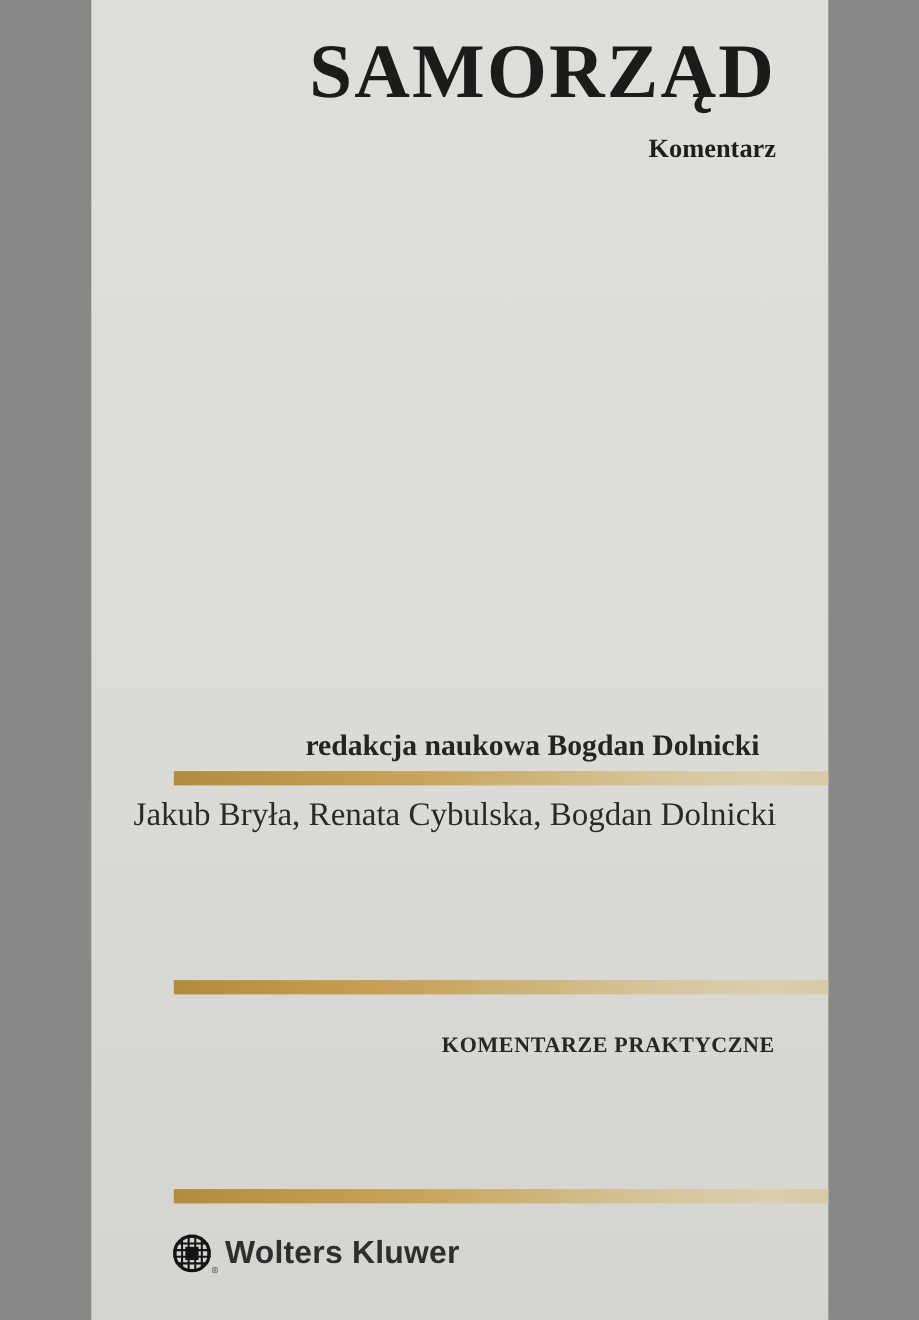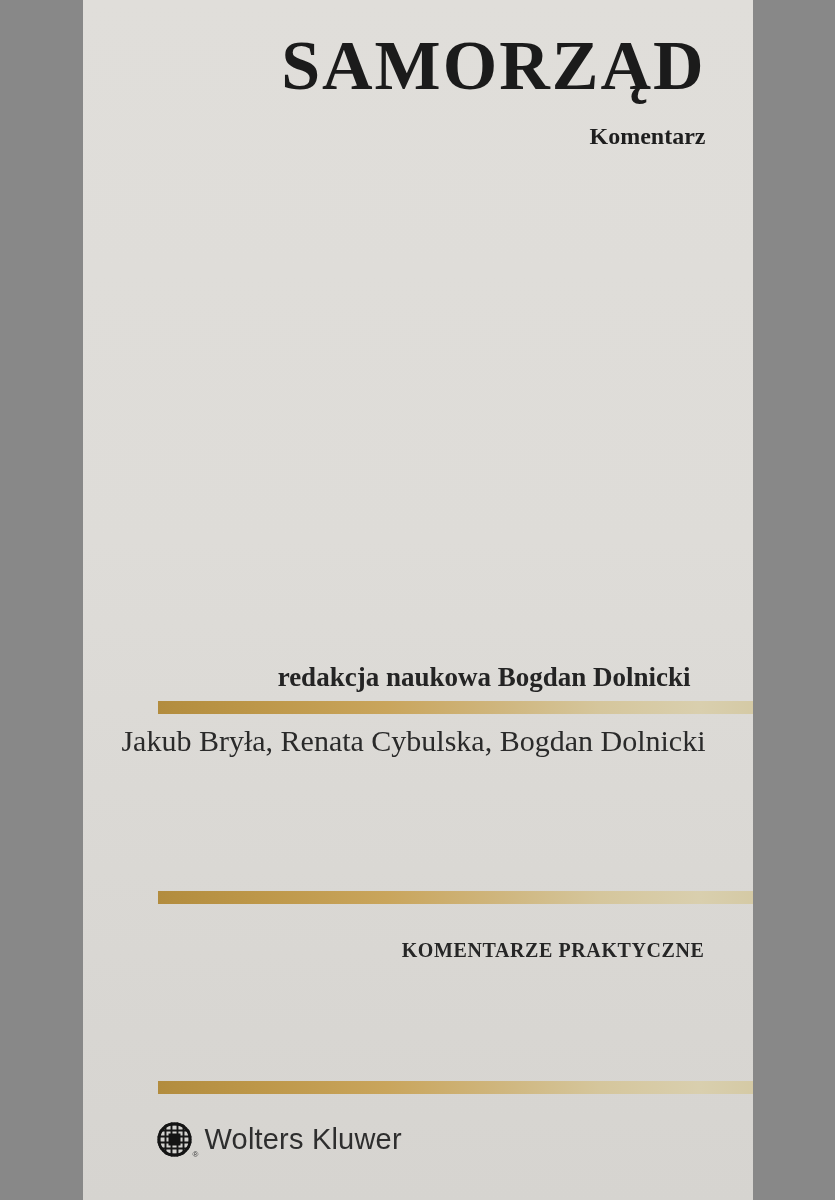--- a/index.html
+++ b/index.html
@@ -120,21 +120,21 @@
     right: -6px;
     bottom: -1px;
     font-family: "Liberation Sans", sans-serif;
     font-size: 8px;
     color: #3a3a3a;
   }
   .publisher-name {
     margin-left: 12px;
     font-family: "Liberation Sans", "DejaVu Sans", sans-serif;
     font-size: 29px;
-    font-weight: 400;
+    font-weight: 700;
     letter-spacing: 0.2px;
     color: #2e2e2e;
     white-space: nowrap;
     text-align: center;
   }
 </style>
 </head>
 <body>
 
 <div class="cover">

